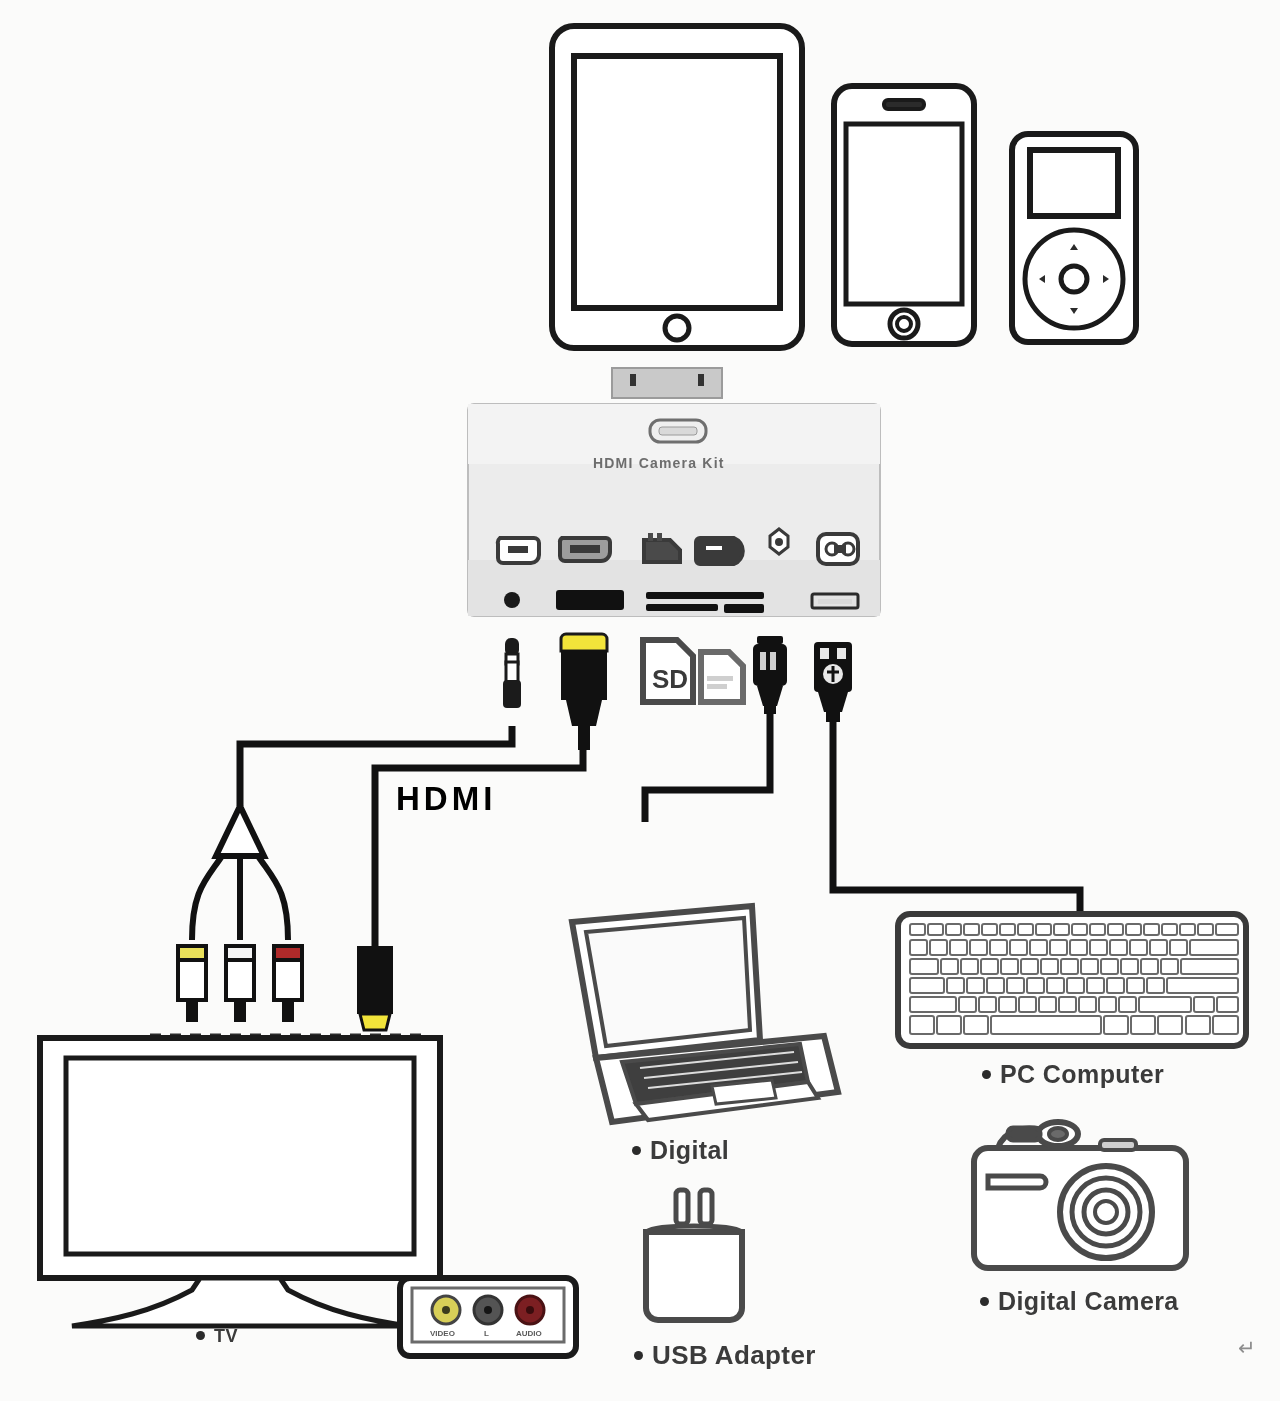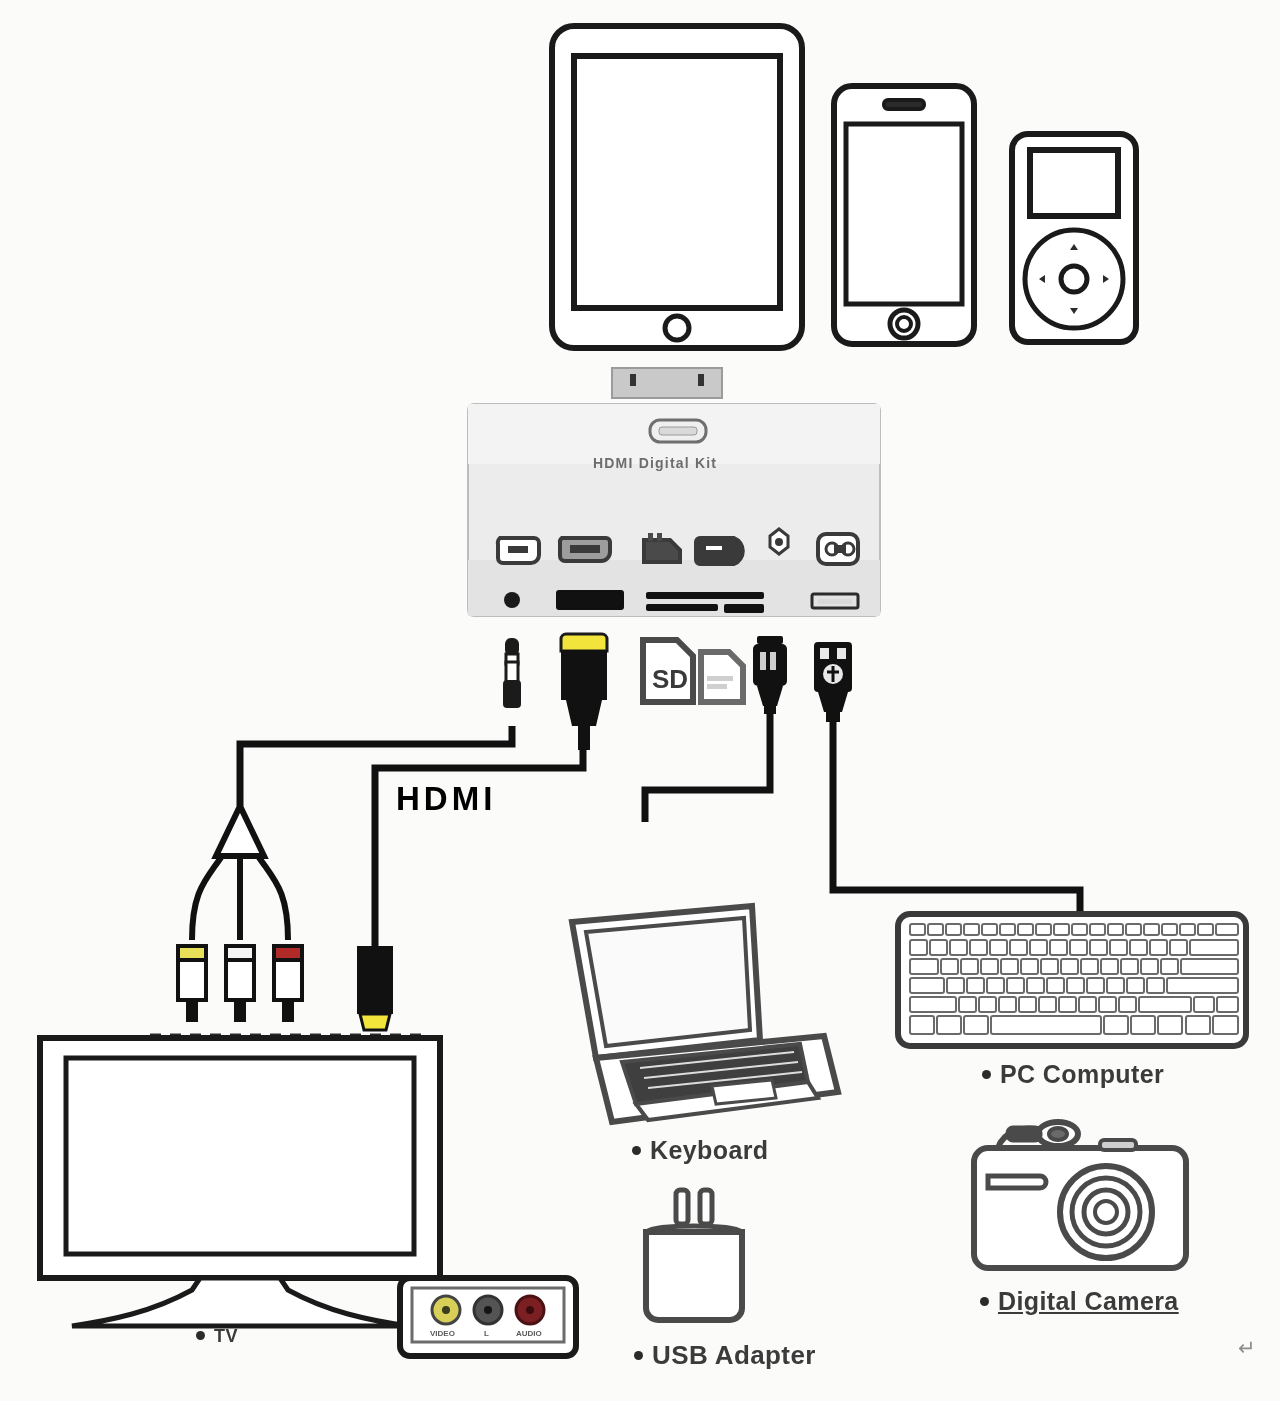--- a/index.html
+++ b/index.html
@@ -20,21 +20,21 @@
   }
   .lbl .dot{
     display:inline-block;width:9px;height:9px;border-radius:50%;
     background:#2b2b2b;vertical-align:middle;margin-right:9px;
     position:relative;top:-2px;
   }
   #label-tv{left:196px;top:1326px;font-size:18px;}
   #label-computer{left:632px;top:1136px;font-size:25px;}
   #label-keyboard{left:982px;top:1060px;font-size:25px;}
   #label-usb-adapter{left:634px;top:1340px;font-size:26px;}
-  #label-camera{left:980px;top:1287px;font-size:25px;text-decoration:underline;}
+  #label-camera{left:980px;top:1287px;font-size:25px;}
   #label-hdmi{
     left:396px;top:780px;font-size:33px;font-weight:700;
     letter-spacing:4px;color:#000000;
   }
   #label-adapter-brand{
     left:593px;top:455px;font-size:14px;font-weight:700;
     color:#6d6d6d;letter-spacing:1.2px;
   }
   #pilcrow{
     left:1238px;top:1336px;font-size:21px;color:#8d8d8d;font-weight:400;
@@ -362,30 +362,30 @@
       <rect x="1100" y="1140" width="36" height="10" rx="4" ry="4" stroke-width="4" fill="#cfcfcf"></rect>
       <circle cx="1106" cy="1212" r="46" stroke-width="6" fill="#fff"></circle>
       <circle cx="1106" cy="1212" r="34" stroke-width="5" fill="#fff"></circle>
       <circle cx="1106" cy="1212" r="22" stroke-width="5" fill="#fff"></circle>
       <circle cx="1106" cy="1212" r="11" stroke-width="4" fill="#fff"></circle>
       <path d="M988 1176 h52 a6 6 0 0 1 0 12 h-52 z" stroke-width="5" fill="#fff"></path>
     </g>
 
   </svg>
 
-  <div class="lbl" id="label-adapter-brand">HDMI Digital Kit</div>
+  <div class="lbl" id="label-adapter-brand">HDMI Camera Kit</div>
 
   <div class="lbl" id="label-hdmi">HDMI</div>
 
   <div class="lbl" id="label-tv">
     <span class="dot"></span><span>TV</span>
   </div>
 
   <div class="lbl" id="label-computer">
-    <span class="dot"></span><span>Keyboard</span>
+    <span class="dot"></span><span>Digital</span>
   </div>
 
   <div class="lbl" id="label-keyboard">
     <span class="dot"></span><span>PC Computer</span>
   </div>
 
   <div class="lbl" id="label-usb-adapter">
     <span class="dot"></span><span>USB Adapter</span>
   </div>
 

